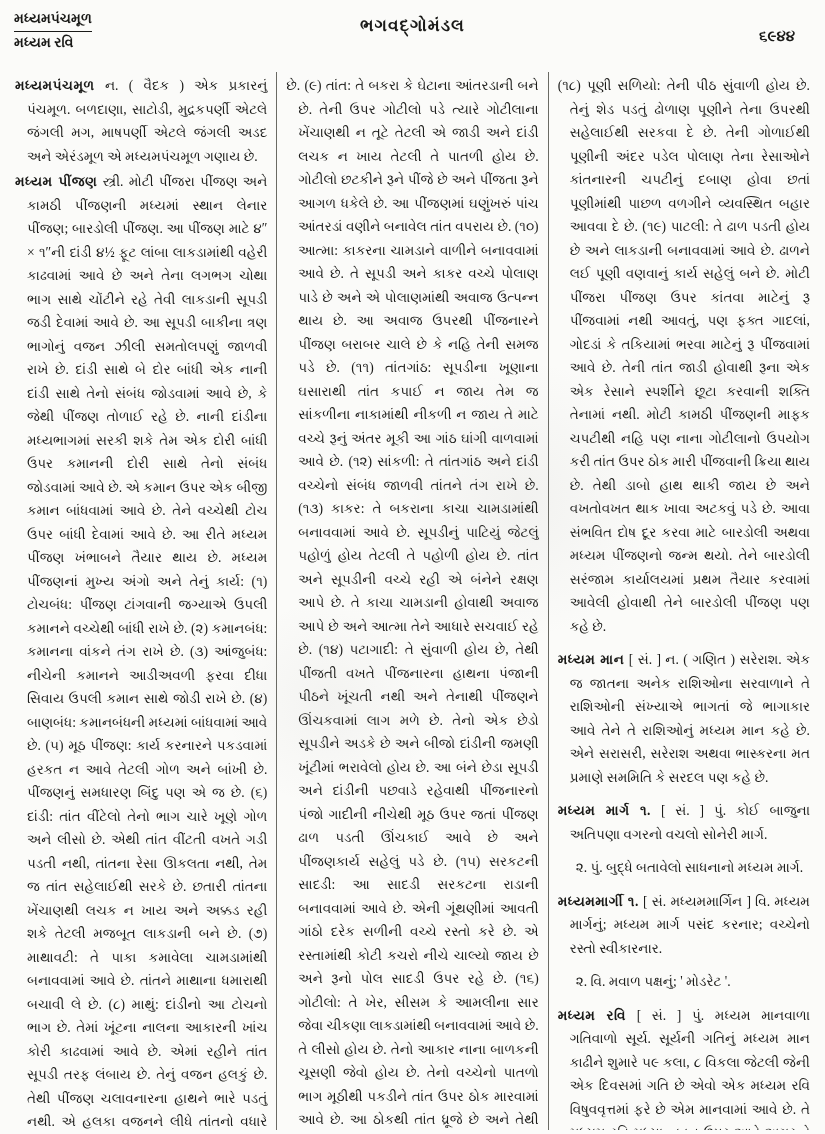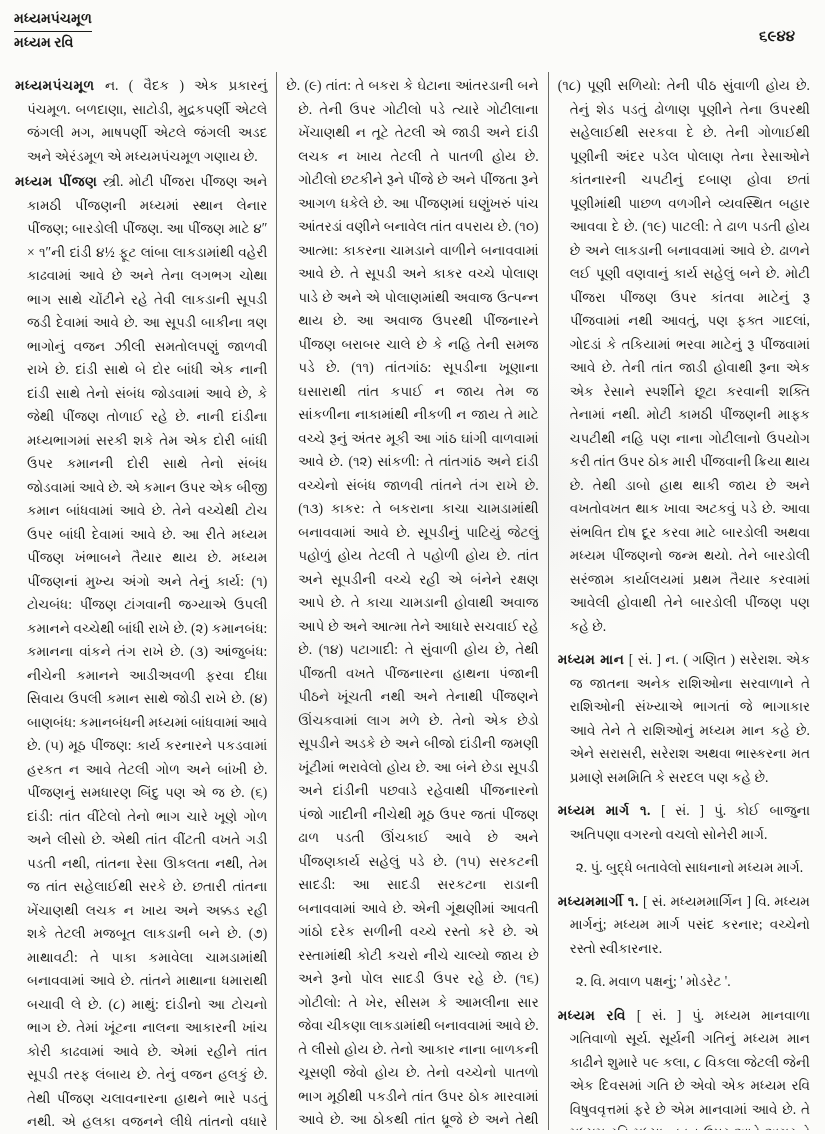--- a/index.html
+++ b/index.html
@@ -70,20 +70,21 @@
 </head>
 <body>
 
 <div class="scan-noise"></div>
 
 <div class="page-header">
   <div class="runner-left">
     <span class="rh-top">મધ્યમપંચમૂળ</span>
     <span class="rh-bottom">મધ્યમ રવિ</span>
   </div>
+  <div class="book-title">ભગવદ્ગોમંડલ</div>
   <div class="page-number">૬૯૪૪</div>
 </div>
 
 <div class="columns">
 
   <div class="col">
     <p class="entry">
       <b class="headword">મધ્યમપંચમૂળ</b>
       <span>ન. ( વૈદક ) એક પ્રકારનું પંચમૂળ. બળદાણા, સાટોડી, મુદ્રકપર્ણી એટલે જંગલી મગ, માષપર્ણી એટલે જંગલી અડદ અને એરંડમૂળ એ મધ્યમપંચમૂળ ગણાય છે.</span>
     </p>

